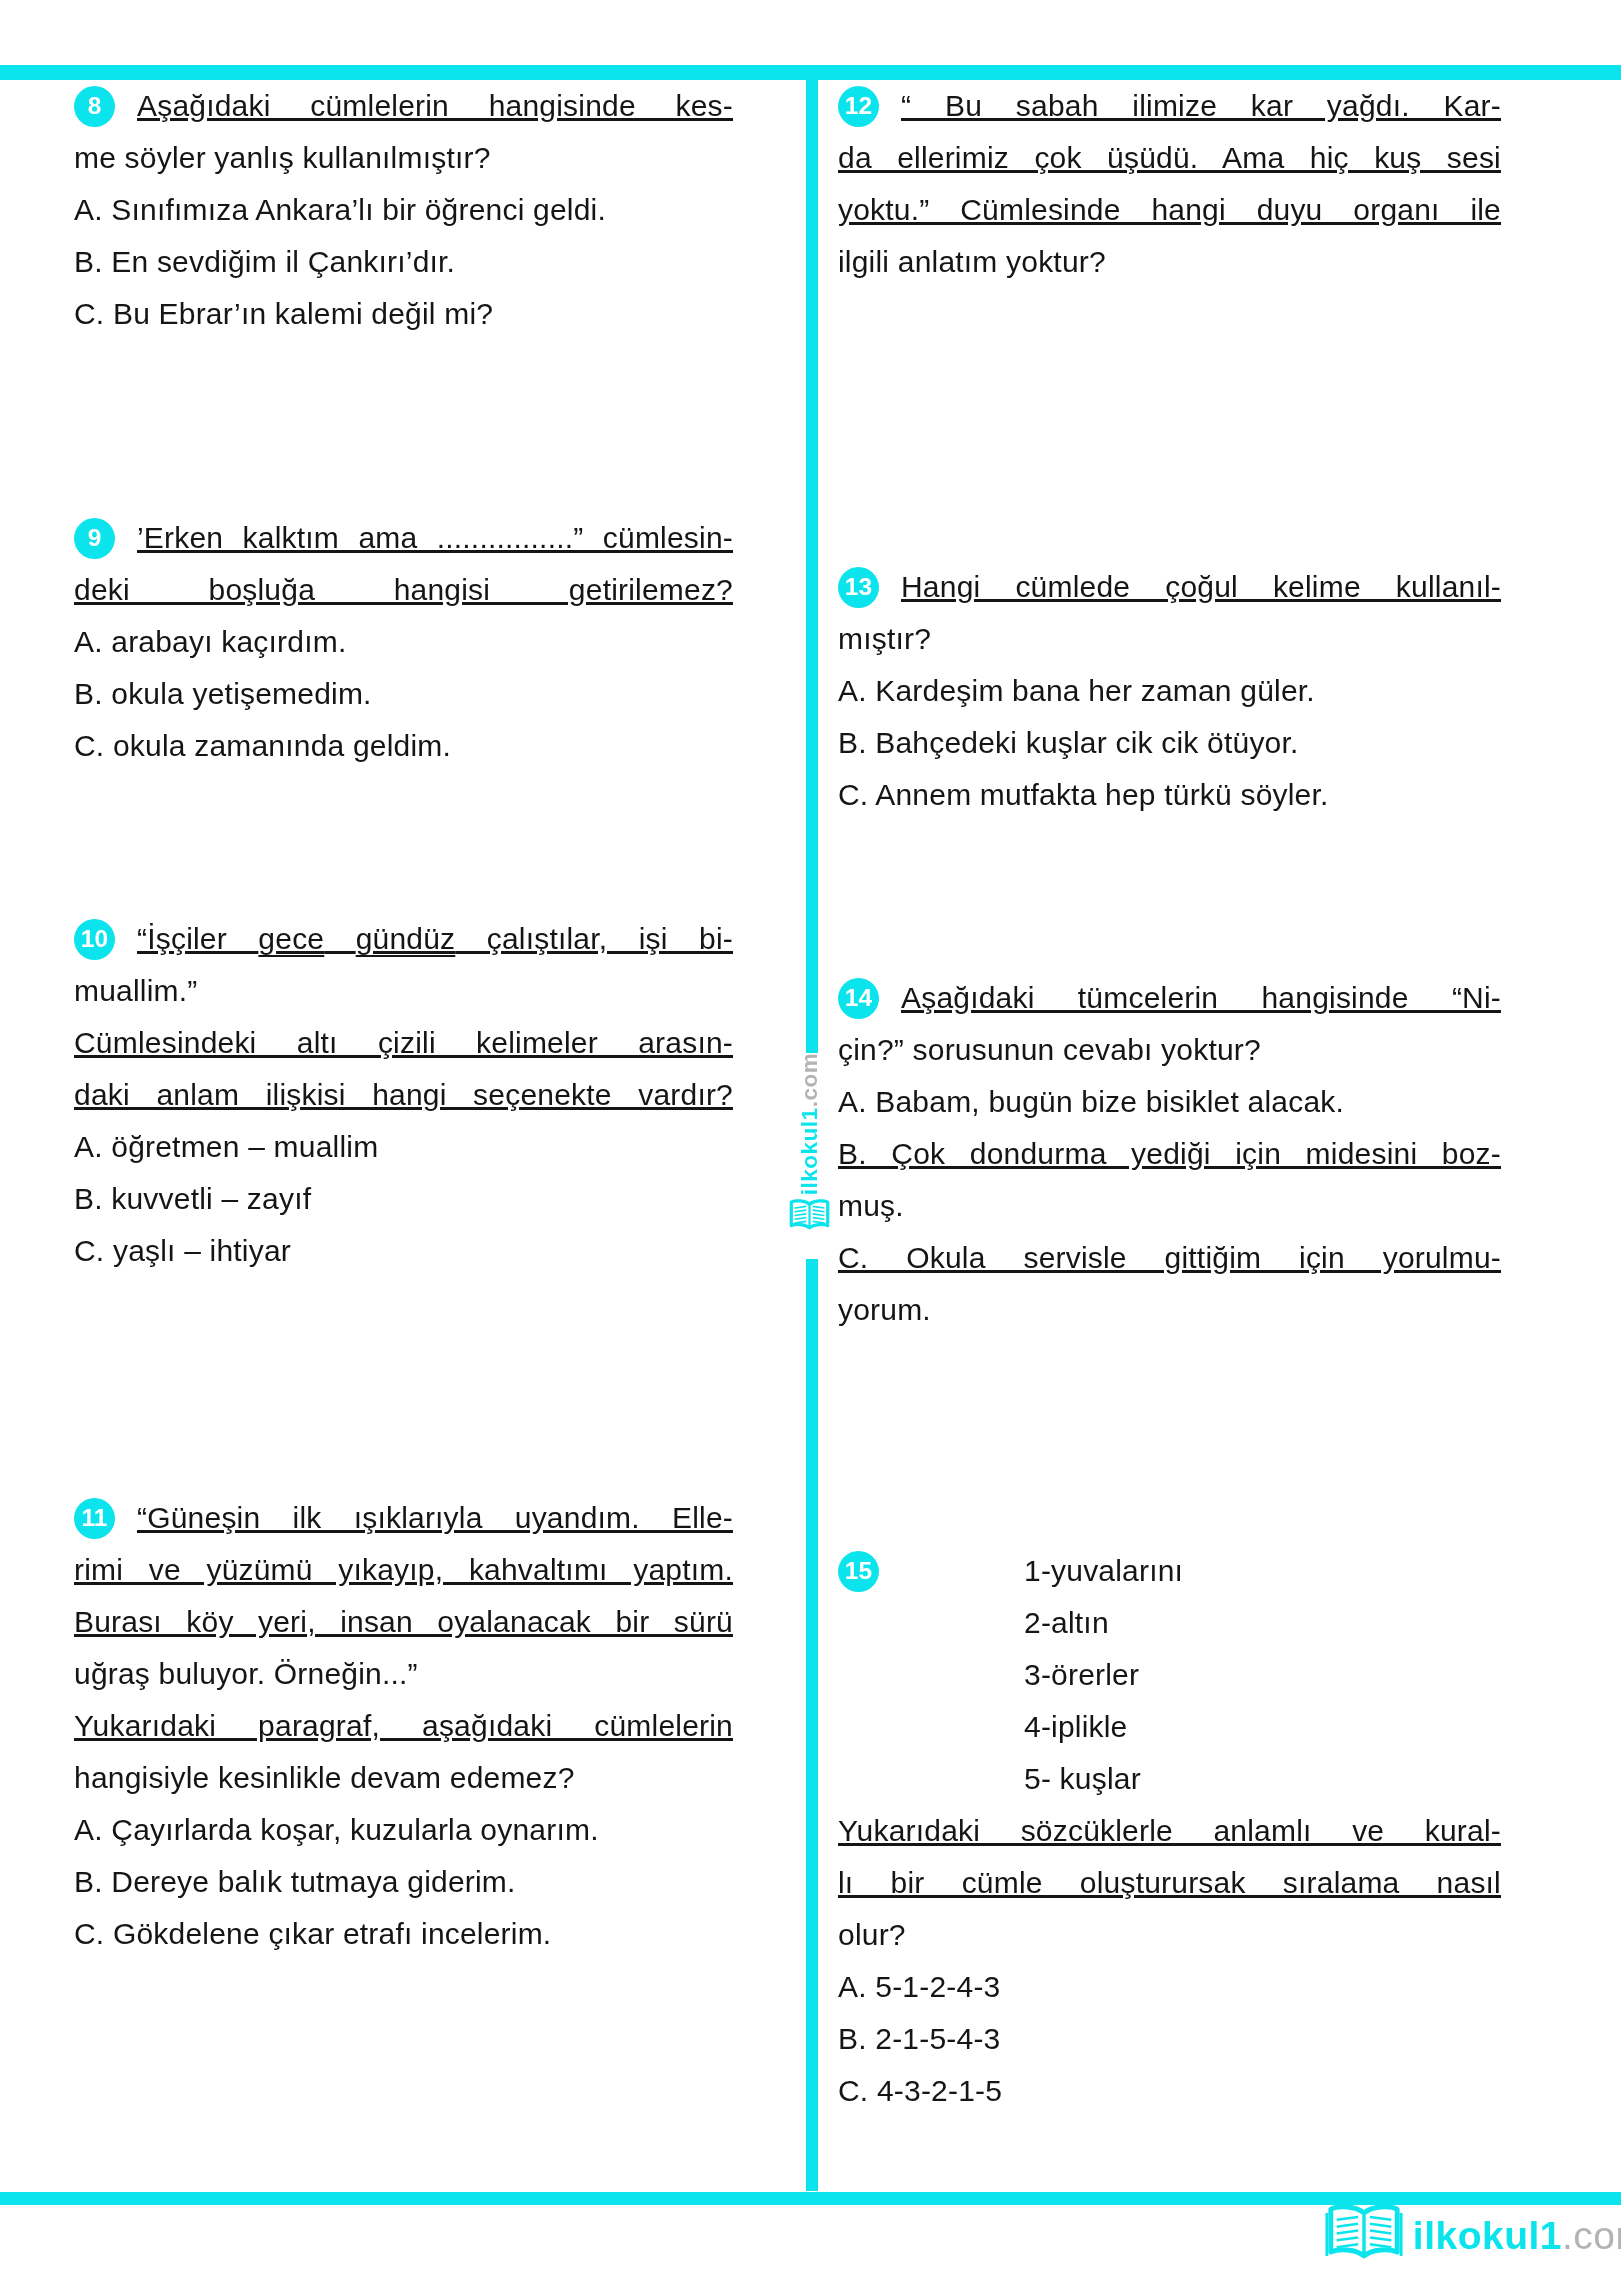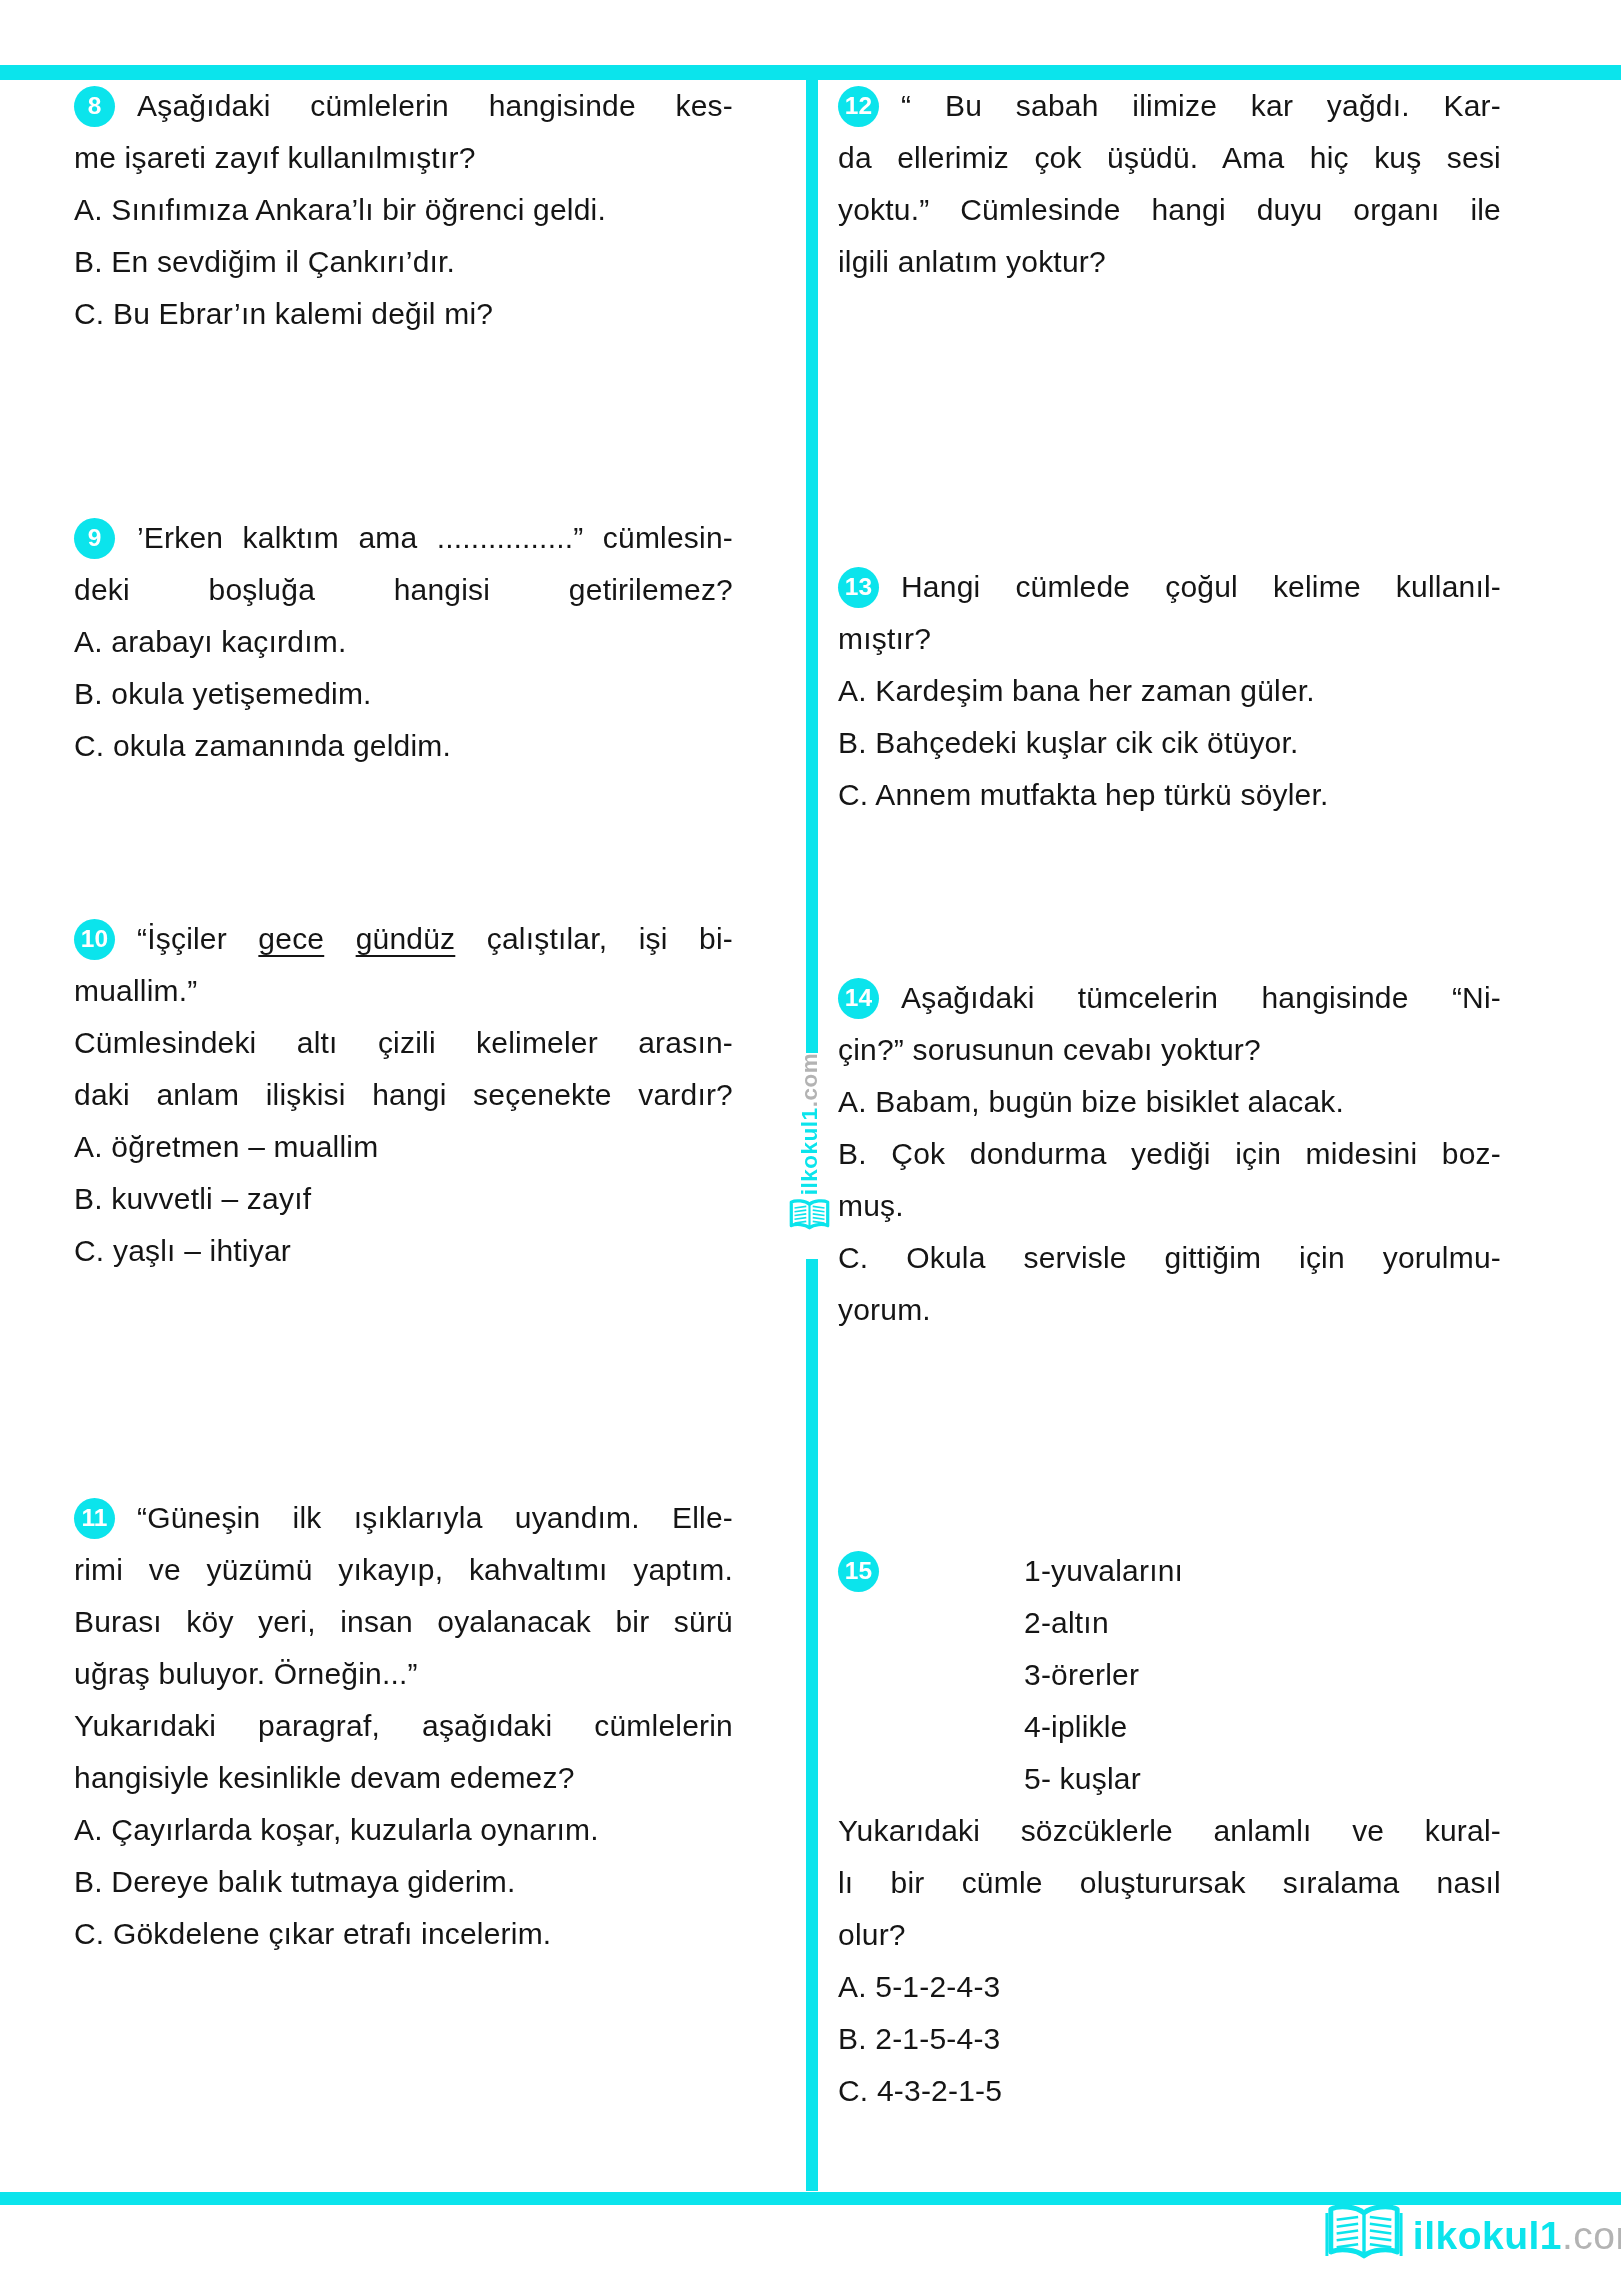--- a/index.html
+++ b/index.html
@@ -23,21 +23,21 @@
   .divider.seg1{top:79px;height:974px;}
   .divider.seg2{top:1259px;height:932px;}
 
   .q{position:absolute;font-size:30px;line-height:52px;letter-spacing:0.2px;}
   .q .badge{
     position:absolute;left:0;top:5.9px;width:41px;height:41px;border-radius:50%;
     background:var(--cyan);color:#ffffff;font-weight:bold;font-size:24.5px;
     display:flex;align-items:center;justify-content:center;letter-spacing:0;
   }
   .line{min-height:52px;}
-  .just{text-align:justify;text-align-last:justify;}
+  .just{text-align:justify;text-align-last:justify;text-decoration:underline;}
   .first{padding-left:63px;}
   .u{text-decoration:underline;text-decoration-thickness:2px;text-underline-offset:5.9px;}
 
   #q8 {left:74px; top:80px;  width:659px;}
   #q9 {left:74px; top:512px; width:659px;}
   #q10{left:74px; top:913px; width:659px;}
   #q11{left:74px; top:1492px;width:659px;}
   #q12{left:838px;top:80px;  width:663px;}
   #q13{left:838px;top:561px; width:663px;}
   #q14{left:838px;top:972px; width:663px;}
@@ -69,21 +69,21 @@
 <div class="sheet">
 
   <div class="topbar"></div>
   <div class="divider seg1"></div>
   <div class="divider seg2"></div>
   <div class="bottombar"></div>
 
   <div class="q" id="q8">
     <div class="badge">8</div>
     <div class="line just first">Aşağıdaki cümlelerin hangisinde kes-</div>
-    <div class="line">me işareti zayıf kullanılmıştır?</div>
+    <div class="line">me söyler yanlış kullanılmıştır?</div>
     <div class="line">A. Sınıfımıza Ankara’lı bir öğrenci geldi.</div>
     <div class="line">B. En sevdiğim il Çankırı’dır.</div>
     <div class="line">C. Bu Ebrar’ın kalemi değil mi?</div>
   </div>
 
   <div class="q" id="q9">
     <div class="badge">9</div>
     <div class="line just first">’Erken kalktım ama ................” cümlesin-</div>
     <div class="line just">deki boşluğa hangisi getirilemez?</div>
     <div class="line">A. arabayı kaçırdım.</div>

